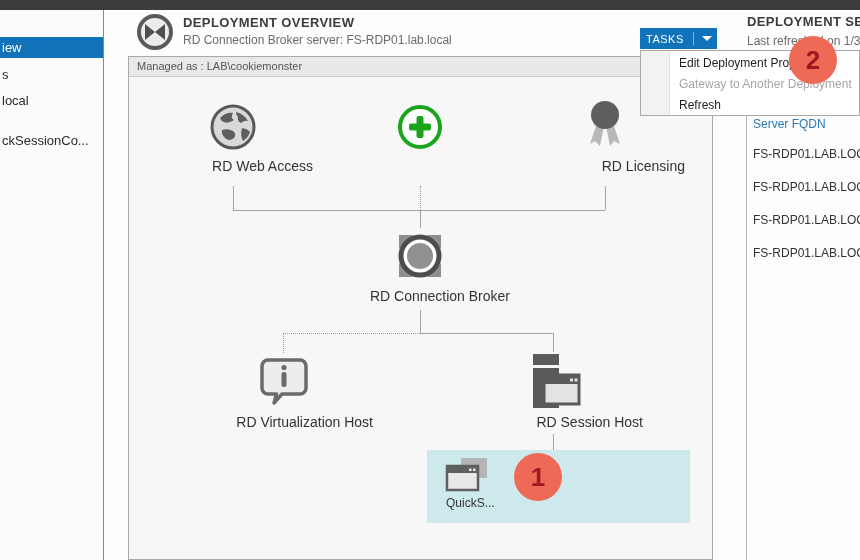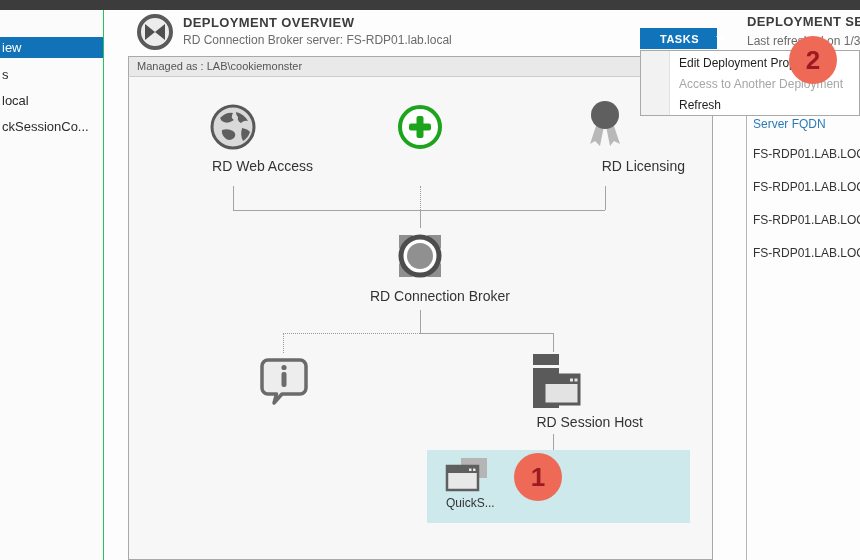--- a/index.html
+++ b/index.html
@@ -19,21 +19,21 @@
   .side-item{position:absolute;left:0;width:103px;height:21px;line-height:21px;font-size:13px;color:#2b2b2b;padding-left:2px;box-sizing:border-box;cursor:pointer;}
   .side-item.sel{background:#1272b8;color:#ffffff;}
 
   
   #hdr-icon{left:136px;top:13px;width:38px;height:38px;}
   #hdr-title{left:183px;top:15px;font-size:13px;font-weight:bold;letter-spacing:.4px;color:#3c3c3c;}
   #hdr-sub{left:183px;top:33px;font-size:12px;color:#6b6b6b;}
 
   
   #tasks-btn{left:640px;top:28px;width:77px;height:21px;background:#1174bb;color:#fff;display:flex;align-items:center;cursor:pointer;}
-  #tasks-btn .lbl{font-size:11px;font-weight:bold;letter-spacing:.5px;padding-left:20px;}
+  #tasks-btn .lbl{font-size:11px;font-weight:normal;letter-spacing:.5px;padding-left:6px;}
   #tasks-btn .sep{width:1px;height:13px;background:rgba(255,255,255,.45);margin-left:9px;}
   #tasks-btn .arr{width:0;height:0;border-left:5px solid transparent;border-right:5px solid transparent;border-top:5px solid #ffffff;margin-left:8px;}
 
   
   #panel{left:128px;top:56px;width:585px;height:504px;background:#f7f7f7;border:1px solid #a9a9a9;box-sizing:border-box;}
   #managed-bar{left:128px;top:56px;width:585px;height:21px;background:#e9e9e9;border:1px solid #a9a9a9;border-bottom:1px solid #cccccc;box-sizing:border-box;font-size:11px;color:#555;line-height:19px;padding-left:8px;}
 
   
   .node-label{font-size:14px;color:#333;text-align:right;white-space:nowrap;}
 
@@ -68,21 +68,21 @@
 <body>
 
 <div id="screen">
 
   <div id="topbar" class="abs"></div>
 
   <div id="sidebar" class="abs">
     <div class="side-item sel nowrap" style="top:27px;">iew</div>
     <div class="side-item nowrap" style="top:54px;">s</div>
     <div class="side-item nowrap" style="top:80px;">local</div>
-    <div class="side-item nowrap" style="top:106px;">ckSessionCo...</div>
+    <div class="side-item nowrap" style="top:120px;">ckSessionCo...</div>
   </div>
 
   <div id="hdr-icon" class="abs">
     <svg width="38" height="38" viewBox="0 0 38 38">
       <circle cx="19" cy="19" r="16" fill="#ececec" stroke="#5a5a5a" stroke-width="4"></circle>
       <polygon points="9,11 19,19 9,27" fill="#4f4f4f"></polygon>
       <polygon points="29,11 19,19 29,27" fill="#4f4f4f"></polygon>
     </svg>
   </div>
   <div id="hdr-title" class="abs nowrap">DEPLOYMENT OVERVIEW</div>
@@ -161,20 +161,21 @@
     <svg width="54" height="58" viewBox="0 0 54 58">
       <rect x="6" y="2" width="26" height="11" fill="#5a5a5a"></rect>
       <rect x="6" y="16" width="26" height="40" fill="#5a5a5a"></rect>
       <rect x="17" y="23" width="35" height="29" fill="#e3e3e3" stroke="#5a5a5a" stroke-width="3"></rect>
       <rect x="17" y="23" width="35" height="9" fill="#5a5a5a"></rect>
       <rect x="43" y="26.5" width="3" height="3" fill="#e3e3e3"></rect>
       <rect x="47.5" y="26.5" width="3" height="3" fill="#e3e3e3"></rect>
     </svg>
   </div>
 
+  <div class="abs node-label" style="left:193px;top:414px;width:180px;">RD Virtualization Host</div>
   <div class="abs node-label" style="left:463px;top:414px;width:180px;">RD Session Host</div>
 
   <div class="abs vline" style="left:553px;top:434px;height:17px;"></div>
 
   <div id="collection-box" class="abs"></div>
   <div class="abs" style="left:444px;top:456px;z-index:2;">
     <svg width="46" height="38" viewBox="0 0 46 38">
       <rect x="17" y="2" width="26" height="20" fill="#b5b5b5"></rect>
       <rect x="3" y="10" width="31" height="24" fill="#e8e8e8" stroke="#5f5f5f" stroke-width="2.5"></rect>
       <rect x="3" y="10" width="31" height="7" fill="#5f5f5f"></rect>
@@ -192,19 +193,19 @@
   <div id="srv-hline" class="abs"></div>
   <div id="srv-col" class="abs nowrap">Server FQDN</div>
   <div class="srv-row" style="top:147px;">FS-RDP01.LAB.LOCAL</div>
   <div class="srv-row" style="top:180px;">FS-RDP01.LAB.LOCAL</div>
   <div class="srv-row" style="top:213px;">FS-RDP01.LAB.LOCAL</div>
   <div class="srv-row" style="top:246px;">FS-RDP01.LAB.LOCAL</div>
 
   <div id="menu" class="abs">
     <div class="gutter"></div>
     <div class="menu-item" style="top:2px;">Edit Deployment Properties</div>
-    <div class="menu-item disabled" style="top:23px;">Access to Another Deployment</div>
+    <div class="menu-item disabled" style="top:23px;">Gateway to Another Deployment</div>
     <div class="menu-item" style="top:44px;">Refresh</div>
   </div>
 
   <div class="abs badge" style="left:789px;top:36px;">2</div>
 
 </div>
 
 </body></html>

